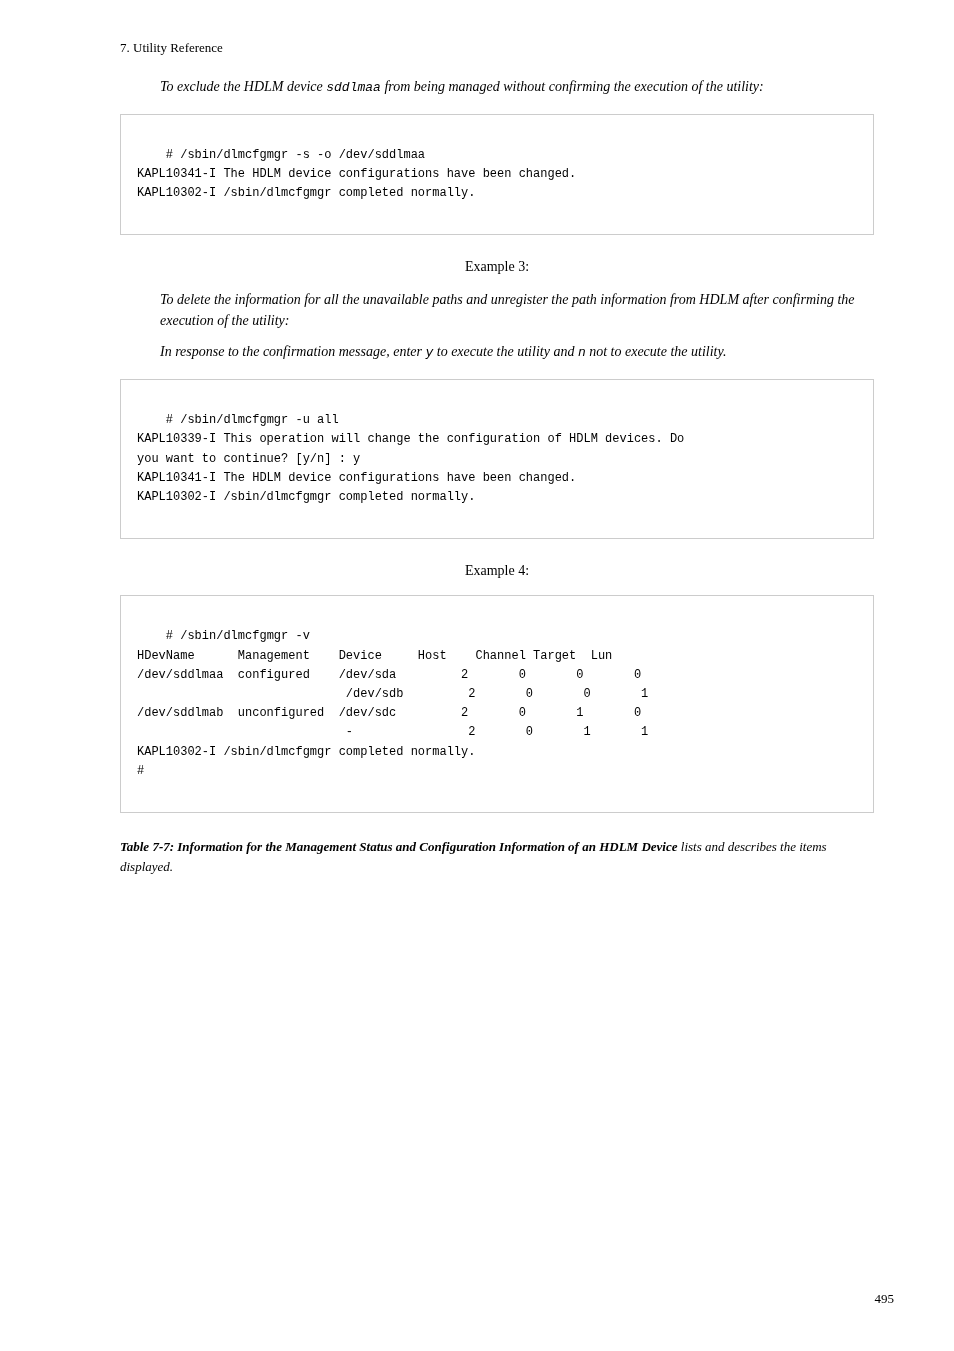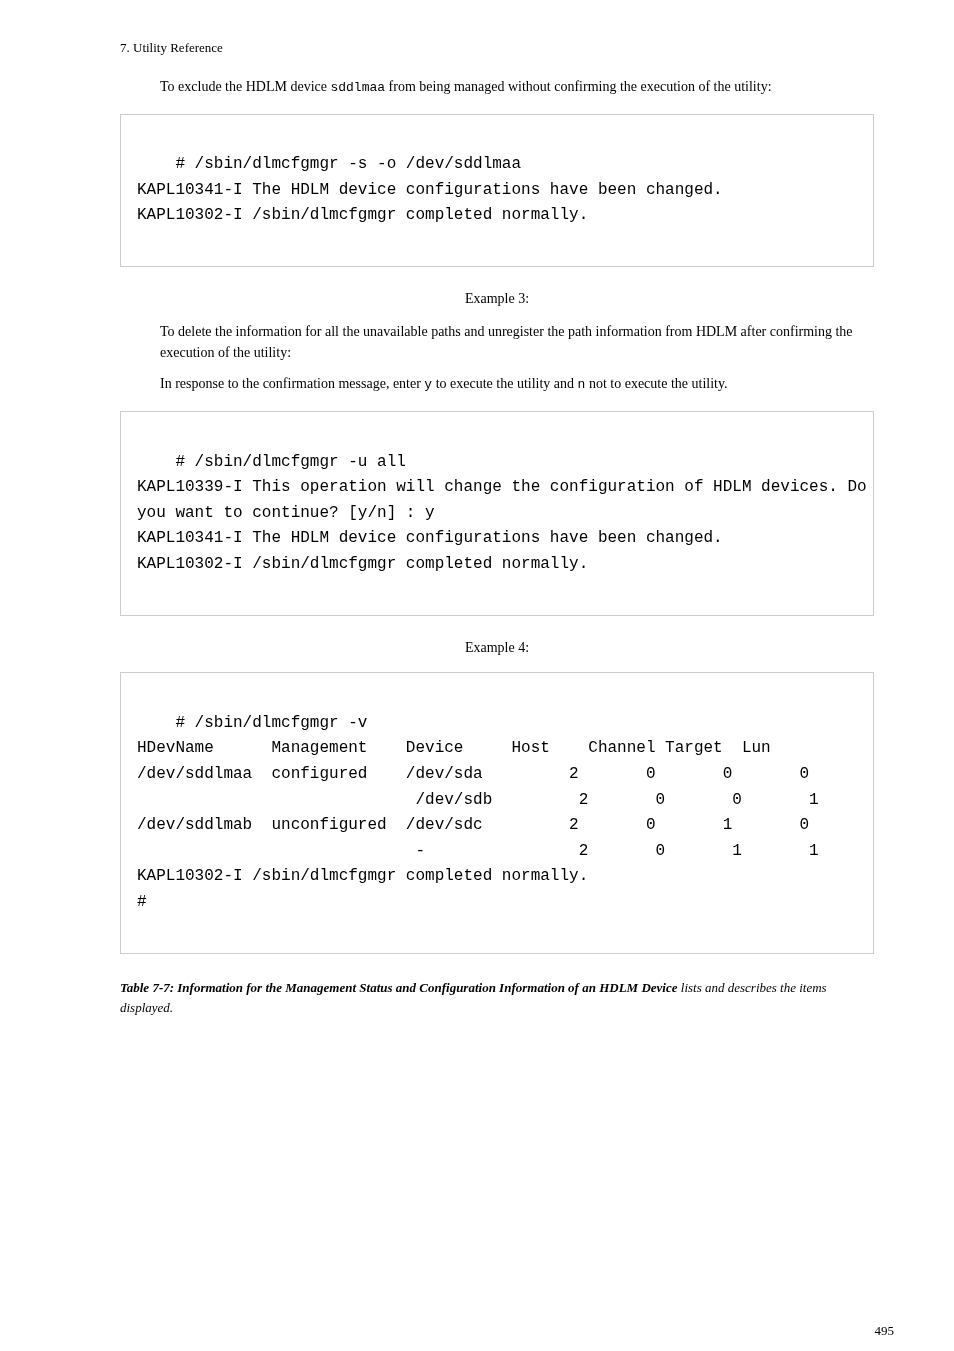--- a/index.html
+++ b/index.html
@@ -42,36 +42,37 @@
     .intro-text p {
       margin-bottom: 8px;
     }
 
     .code-block {
       border: 1px solid #ccc;
       background: #ffffff;
       padding: 12px 16px;
       margin: 16px 0 24px 0;
       font-family: "Courier New", Courier, monospace;
-      font-size: 16px;
+      font-size: 12px;
       line-height: 1.6;
       white-space: pre;
       min-height: 90px;
     }
 
     .example-heading {
       font-size: 14px;
       font-weight: normal;
       margin-bottom: 14px;
       margin-top: 10px;
       text-align: center;
     }
 
     .indented {
       margin-left: 40px;
+      font-style: italic;
     }
 
     .section-text {
       line-height: 1.5;
       margin-bottom: 10px;
     }
 
     .caption {
       text-align: left;
       font-style: italic;
@@ -80,21 +81,21 @@
       line-height: 1.5;
     }
 
     .caption strong {
       font-style: italic;
       font-weight: bold;
     }
 
     .page-number {
       position: absolute;
-      bottom: 12px;
+      bottom: 44px;
       right: 60px;
       font-size: 13px;
     }
 
     code {
       font-family: "Courier New", Courier, monospace;
       font-size: 13px;
     }
 
     .inline-code {

